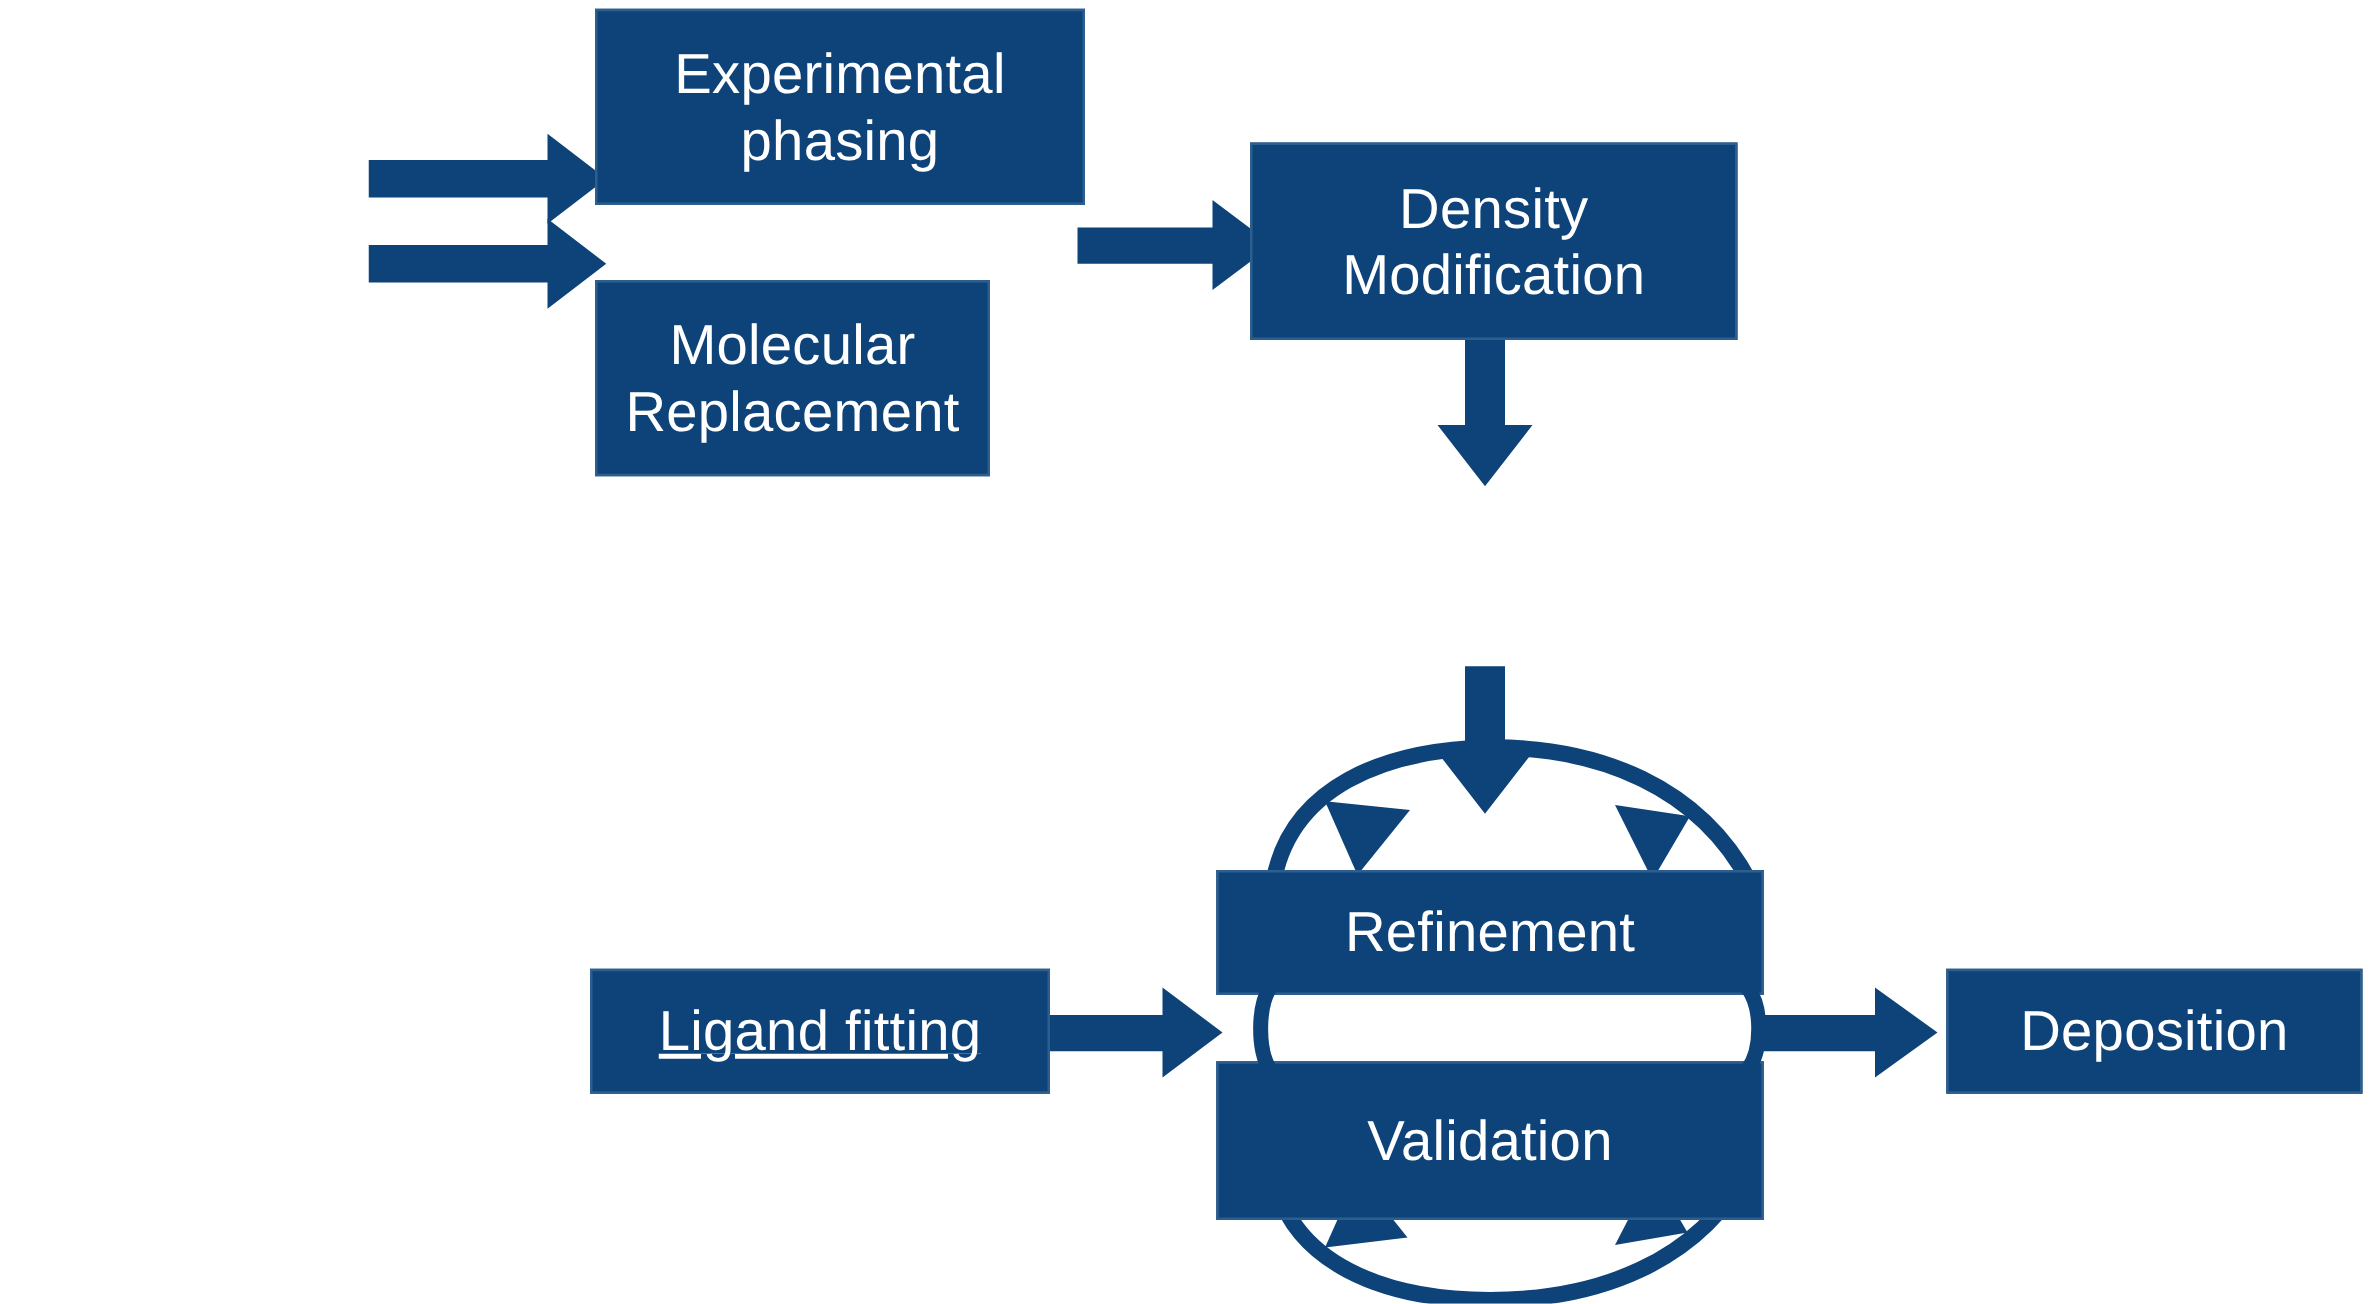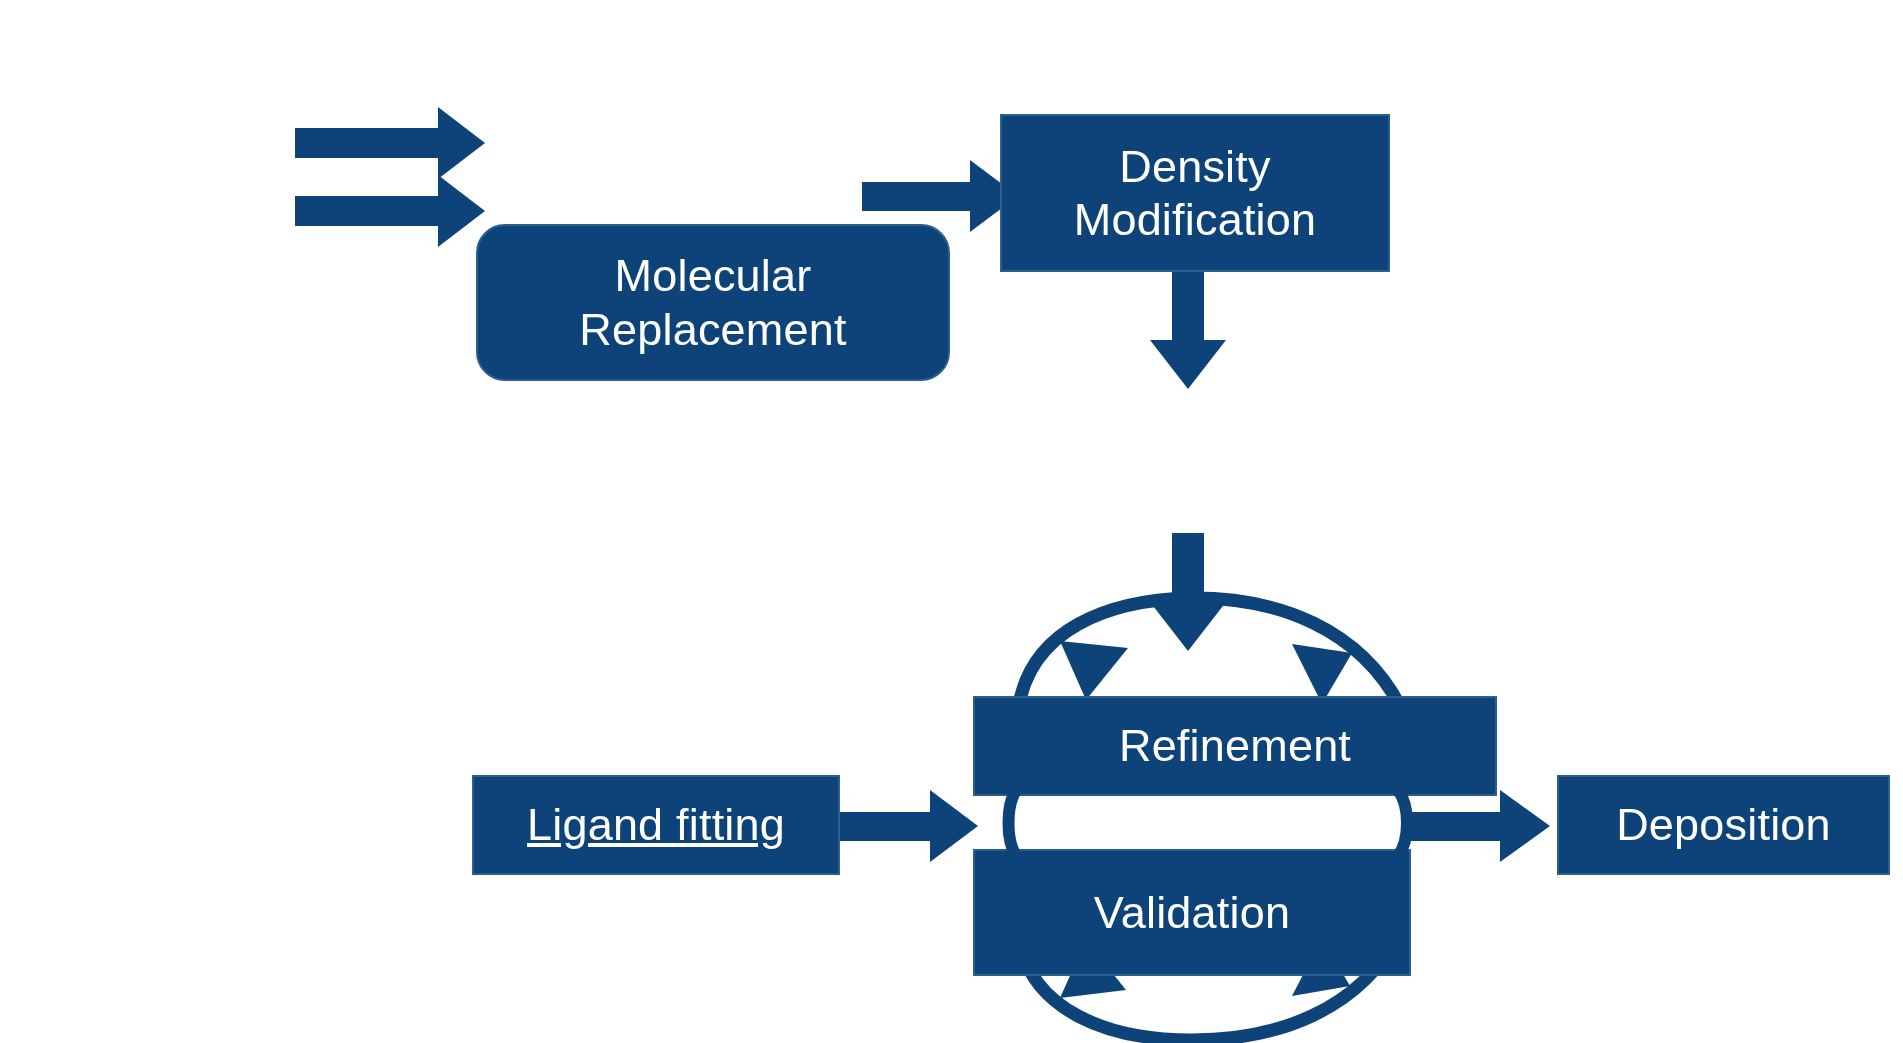--- a/index.html
+++ b/index.html
@@ -96,33 +96,37 @@
     <g>
       <path d="M 838 812 L 930 812 L 930 790 L 978 826 L 930 862 L 930 841 L 838 841 Z" fill="#0e4379"></path>
     </g>
 
     <g>
       <path d="M 1404 812 L 1500 812 L 1500 790 L 1550 826 L 1500 862 L 1500 841 L 1404 841 Z" fill="#0e4379"></path>
     </g>
   </svg>
 
 
+  <div class="node" style="left:476px; top:7px; width:392px; height:157px;">
+    <span>Experimental
+phasing</span>
+  </div>
 
-  <div class="node" style="left:476px; top:224px; width:474px; height:157px;border-radius:29px;">
+  <div class="node" style="left:476px; top:224px; width:316px; height:157px;">
     <span>Molecular
 Replacement</span>
   </div>
 
   <div class="node" style="left:1000px; top:114px; width:390px; height:158px;">
     <span>Density
 Modification</span>
   </div>
 
 
-  <div class="node" style="left:973px; top:696px; width:524px; height:100px;">
+  <div class="node" style="left:973px; top:696px; width:438px; height:100px;">
     <span>Refinement</span>
   </div>
 
   <div class="node" style="left:973px; top:849px; width:438px; height:127px;">
     <span>Validation</span>
   </div>
 
   <div class="node" style="left:472px; top:775px; width:368px; height:100px;text-decoration:underline;">
     <span>Ligand fitting</span>
   </div>

